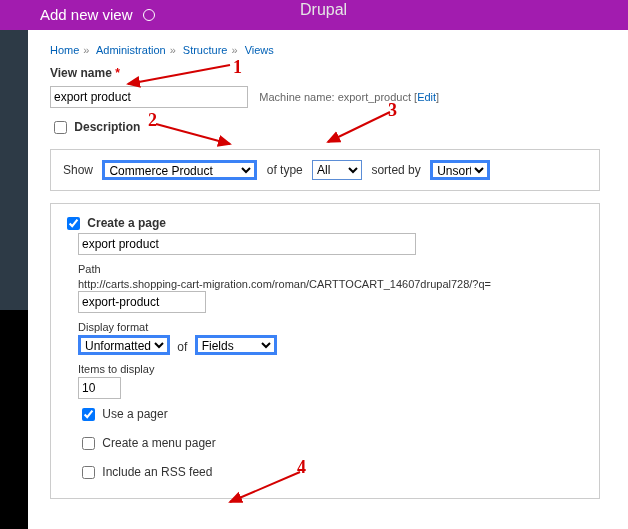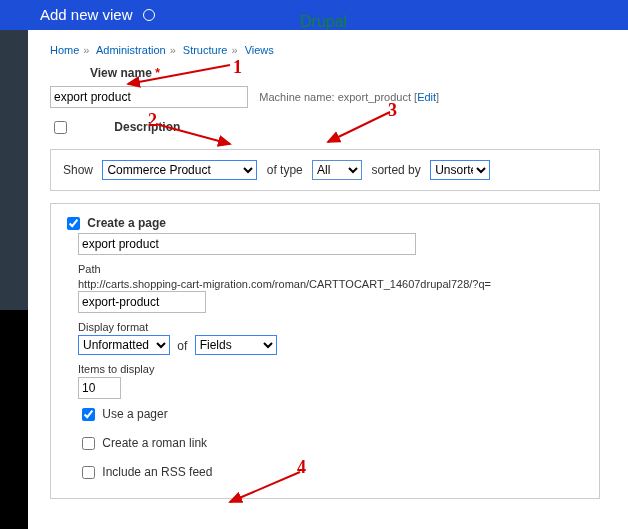--- a/index.html
+++ b/index.html
@@ -1,33 +1,33 @@
 <!DOCTYPE html>
 <html><head>
 <meta charset="utf-8">
 <style>
   html,body{margin:0;padding:0;font-family:Arial,Helvetica,sans-serif;font-size:12px;color:#333;}
   .stage{width:628px;height:529px;background:#000;position:relative;overflow:hidden;}
-  .header{background:#1d4ed8;color:#fff;height:30px;line-height:30px;padding-left:40px;font-size:15px;}
+  .header{background:#a21caf;color:#fff;height:30px;line-height:30px;padding-left:40px;font-size:15px;}
   .header .circ{display:inline-block;width:10px;height:10px;border:1px solid #fff;border-radius:50%;margin-left:6px;vertical-align:middle;position:relative;top:-1px;}
   .dark-band{position:absolute;left:0;right:0;top:30px;height:280px;background:#2d3a46;z-index:0;}
-  .drupal-logo{position:absolute;top:13px;left:300px;color:#15803d;font-size:16px;z-index:1;}
+  .drupal-logo{position:absolute;top:1px;left:300px;color:#e5e5e5;font-size:16px;z-index:1;}
   .panel{position:absolute;left:28px;top:30px;right:0;bottom:0;background:#fff;padding:14px 28px 18px 22px;overflow:hidden;z-index:2;}
   .breadcrumb{font-size:11px;color:#555;margin-bottom:10px;}
   .breadcrumb a{color:#0060b6;text-decoration:none;}
   .breadcrumb .sep{margin:0 4px;color:#888;}
-  label.lbl{font-weight:bold;font-size:12px;margin-left:40px;}
+  label.lbl{font-weight:bold;font-size:12px;}
   .req{color:#d00;}
   input[type=text]{border:1px solid #bbb;height:18px;padding:1px 3px;font-size:12px;}
   .machine{font-size:11px;color:#666;margin-left:8px;}
   .machine a{color:#0060b6;text-decoration:none;text-align:right;}
   .wizard-section{border:1px solid #ccc;padding:10px 12px;margin:12px 0 10px 0;}
   .row{margin:6px 0;}
   .inline{display:inline-block;vertical-align:middle;}
-  select{border:1px solid #3b82f6;font-size:12px;height:20px;background:#fff;}
+  select{border:3px solid #3b82f6;font-size:12px;height:20px;background:#fff;}
   .section-title{font-weight:bold;}
   .sub-indent{margin-left:15px;}
   .field-label{font-size:11px;margin:8px 0 2px 0;}
   input[type=checkbox]{vertical-align:middle;margin-right:4px;}
   .path-prefix{font-size:11px;color:#333;}
   
   .anno-num{position:absolute;font-family:"Times New Roman",serif;font-size:18px;font-weight:bold;color:#d40000;z-index:5;}
   svg.anno{position:absolute;z-index:4;pointer-events:none;}
 </style>
 </head>
@@ -105,21 +105,21 @@
 
         <div class="field-label">Items to display</div>
         <input type="text" style="width: 35px;" value="10">
 
         <div class="row" style="">
           <input type="checkbox" checked="" style="">
           <span>Use a pager</span>
         </div>
         <div class="row" style="margin-top:10px">
           <input type="checkbox" style="">
-          <span>Create a roman link</span>
+          <span>Create a menu pager</span>
         </div>
         <div class="row" style="margin-top:10px">
           <input type="checkbox" style="">
           <span>Include an RSS feed</span>
         </div>
       </div>
     </div>
 
   </div>
 

